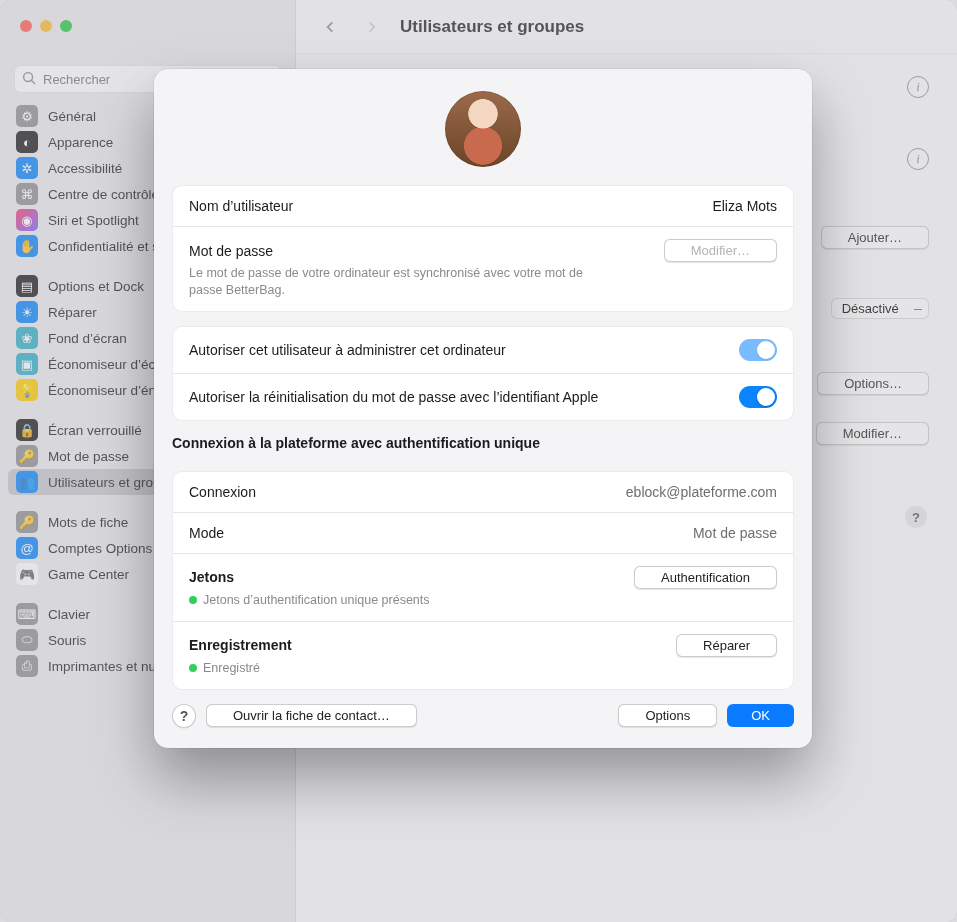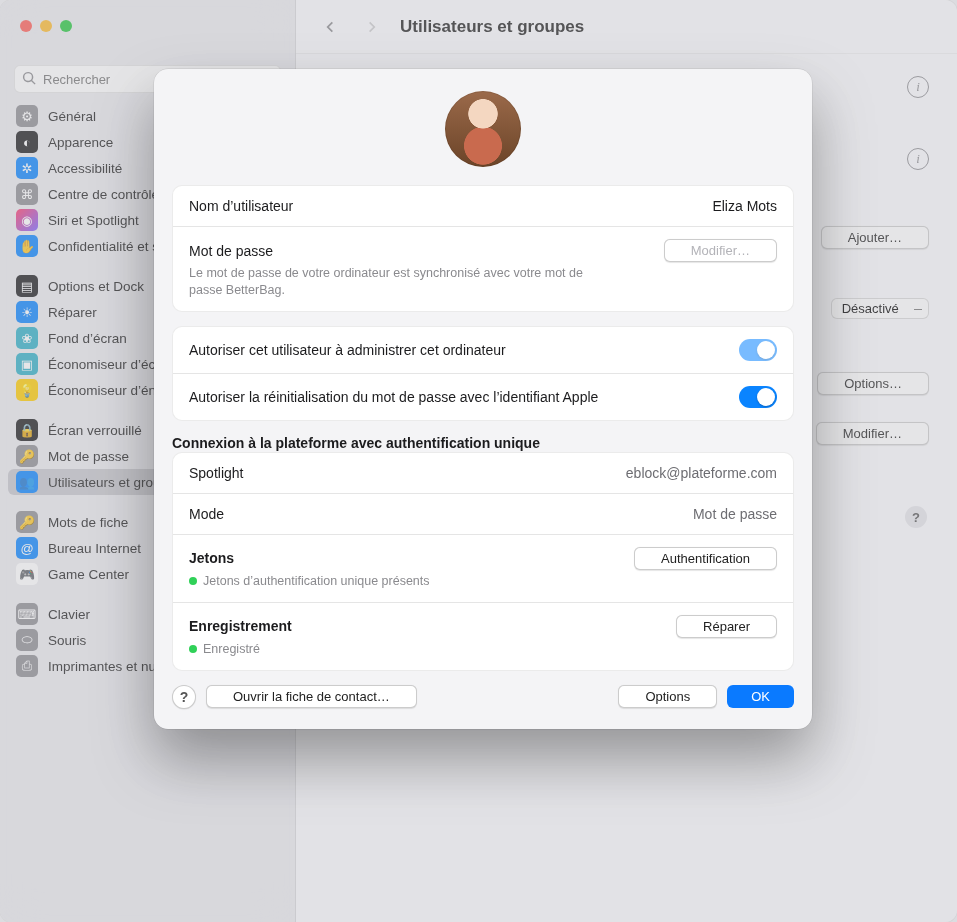--- a/index.html
+++ b/index.html
@@ -61,21 +61,21 @@
   .grow .value.dim{ color:#6d6d72; }
   .grow .sub{ font-size:12.5px; color:#8a8a8e; margin-top:3px; line-height:1.35; max-width:430px; }
   .grow .sub.row{ display:flex; align-items:center; gap:6px; color:#8a8a8e;}
   .dot{ width:8px;height:8px;border-radius:50%; background:#30d158; display:inline-block;}
 
   .btn-disabled{ color:#b3b3b8; }
   .switch { width:38px; height:22px; border-radius:11px; background:#0a84ff; position:relative; flex-shrink:0; }
   .switch::after{ content:""; position:absolute; right:2px; top:2px; width:18px; height:18px; border-radius:50%; background:#fff; box-shadow:0 1px 2px rgba(0,0,0,.25); }
   .switch.disabled{ opacity:.55; }
 
-  .section-title{ font-size:14px; font-weight:700; color:#1c1c1e; margin:10px 18px 1px 18px; }
+  .section-title{ font-size:14px; font-weight:700; color:#1c1c1e; margin:10px 18px 20px 18px; }
 
   .sheet-footer{ margin:6px 18px 0 18px; display:flex; align-items:center; gap:10px; }
   .sheet-footer .spacer{flex:1;}
   .help-btn{ width:24px;height:24px;border-radius:50%;border:0.5px solid rgba(0,0,0,.2);background:#fff;color:#555;display:flex;align-items:center;justify-content:center;font-size:14px;font-weight:700;box-shadow:0 0.5px 1px rgba(0,0,0,.1); }
   .btn-primary{ background:#0a7aff; color:#fff; border:none; padding:4px 24px; border-radius:6px; font-size:13px; font-weight:500; }
 
 </style>
 </head>
 <body>
 
@@ -147,21 +147,21 @@
           <span class="icon" style="background: rgb(10, 132, 255);">👥</span>
           <span class="lbl">Utilisateurs et groupes</span>
         </li>
         <li class="gap"></li>
         <li>
           <span class="icon" style="background: rgb(142, 142, 147);">🔑</span>
           <span class="lbl">Mots de fiche</span>
         </li>
         <li>
           <span class="icon" style="background: rgb(10, 132, 255);">@</span>
-          <span class="lbl">Bureau Internet</span>
+          <span class="lbl">Comptes Options</span>
         </li>
         <li>
           <span class="icon" style="background: rgb(255, 255, 255); color: rgb(85, 85, 85);">🎮</span>
           <span class="lbl">Game Center</span>
         </li>
         <li class="gap"></li>
         <li>
           <span class="icon" style="background: rgb(142, 142, 147);">⌨</span>
           <span class="lbl">Clavier</span>
         </li>
@@ -248,21 +248,21 @@
         <span class="switch"></span>
       </div>
     </div>
   </div>
 
   <div class="section-title">Connexion à la plateforme avec authentification unique</div>
 
   <div class="group">
     <div class="grow">
       <div class="top">
-        <span class="label">Spotlight</span>
+        <span class="label">Connexion</span>
         <span class="value dim">eblock@plateforme.com</span>
       </div>
     </div>
     <div class="grow">
       <div class="top">
         <span class="label">Mode</span>
         <span class="value dim">Mot de passe</span>
       </div>
     </div>
     <div class="grow">

